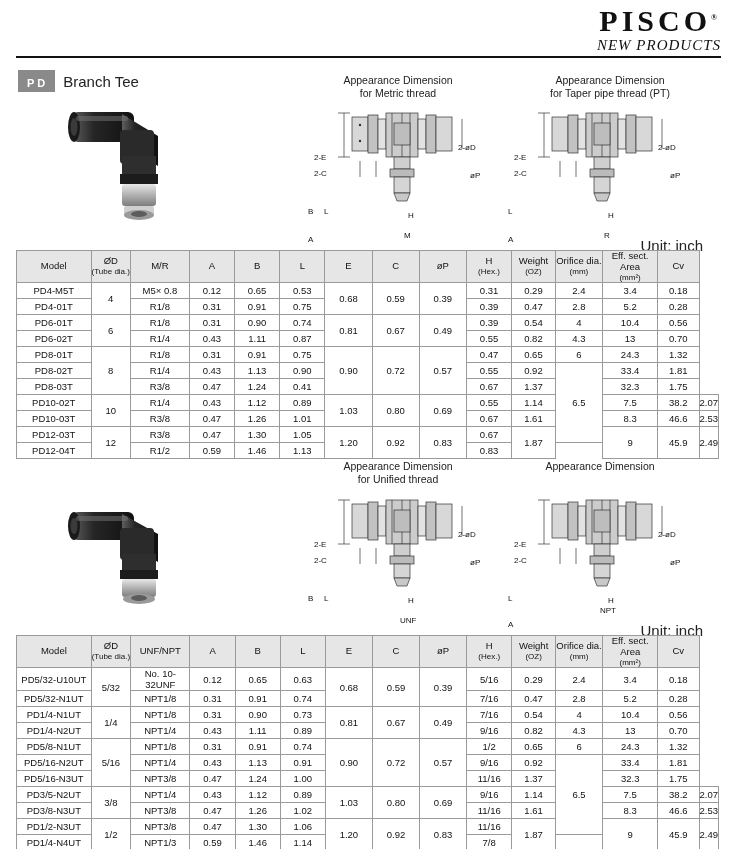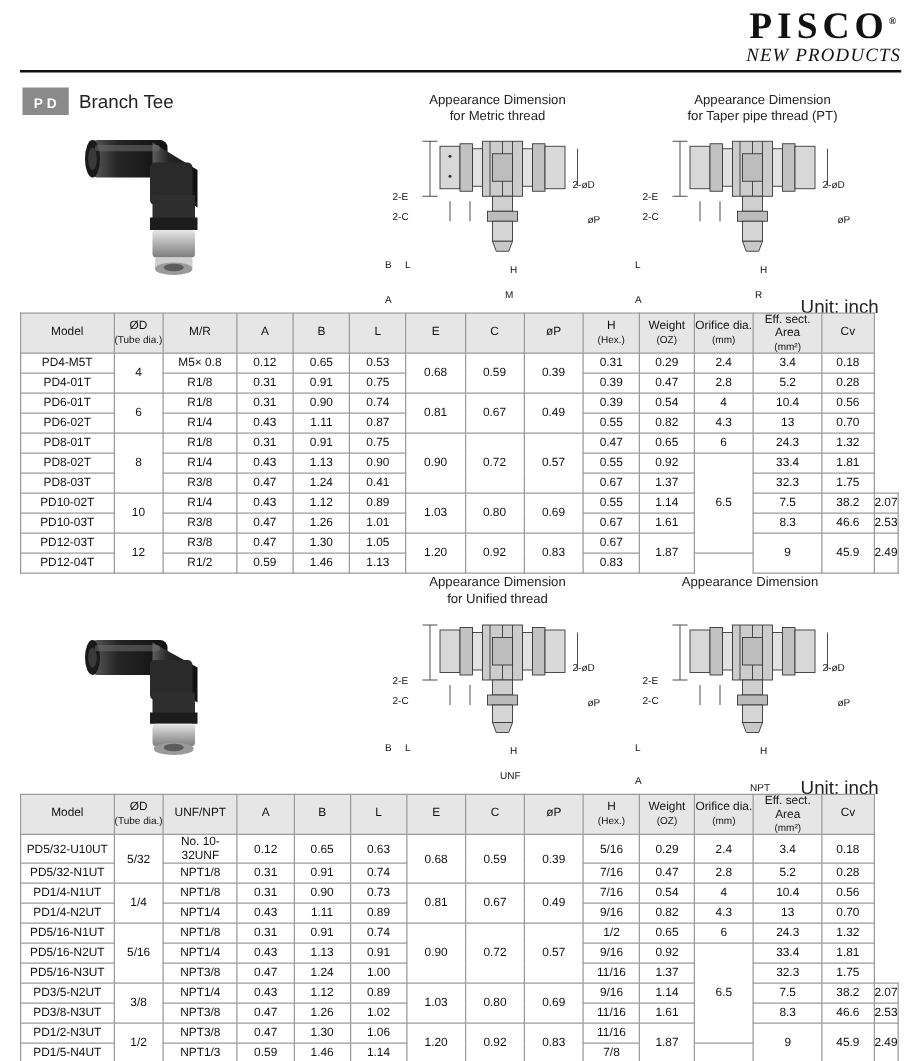--- a/index.html
+++ b/index.html
@@ -568,21 +568,21 @@
         <line x1="132" y1="14" x2="132" y2="44"></line>
       </g>
     </svg>
     <div class="lbl" style="left:-16px; top:18px;">2-E</div>
     <div class="lbl" style="left:-16px; top:34px;">2-C</div>
     <div class="lbl" style="left:128px; top:8px;">2-øD</div>
     <div class="lbl" style="left:140px; top:36px;">øP</div>
     <div class="lbl" style="left:-22px; top:72px;">L</div>
     <div class="lbl" style="left:-22px; top:98px;">A</div>
     <div class="lbl" style="left:78px; top:74px;">H</div>
-    <div class="lbl" style="left:70px; top:104px;">NPT</div>
+    <div class="lbl" style="left:70px; top:84px;">NPT</div>
   </div>
 
   <div class="unit" style="top:622px;">Unit: inch</div>
 
   <table class="spec" id="table2" style="left:16px; top:635px; width:703px;">
     <colgroup>
       <col style="width:76px">
         <col style="width:40px">
         <col style="width:60px">
       <col style="width:46px">
@@ -666,21 +666,21 @@
           <td>0.43</td>
           <td>1.11</td>
           <td>0.89</td>
           <td>9/16</td>
           <td>0.82</td>
           <td>4.3</td>
           <td>13</td>
           <td>0.70</td>
         </tr>
         <tr>
-          <td class="model">PD5/16-N1UT</td>
+          <td class="model">PD5/8-N1UT</td>
           <td rowspan="3">5/16</td>
           <td>NPT1/8</td>
           <td>0.31</td>
           <td>0.91</td>
           <td>0.74</td>
           <td rowspan="3">0.90</td>
           <td rowspan="3">0.72</td>
           <td rowspan="3">0.57</td>
           <td>1/2</td>
           <td>0.65</td>
@@ -749,21 +749,21 @@
           <td rowspan="2">1.20</td>
           <td rowspan="2">0.92</td>
           <td rowspan="2">0.83</td>
           <td>11/16</td>
           <td rowspan="2">1.87</td>
           <td rowspan="2">9</td>
           <td rowspan="2">45.9</td>
           <td rowspan="2">2.49</td>
         </tr>
         <tr>
-          <td class="model">PD1/5-N4UT</td>
+          <td class="model">PD1/4-N4UT</td>
           <td>NPT1/3</td>
           <td>0.59</td>
           <td>1.46</td>
           <td>1.14</td>
           <td>7/8</td>
         </tr>
       </tbody>
   </table>
 
 </div>

